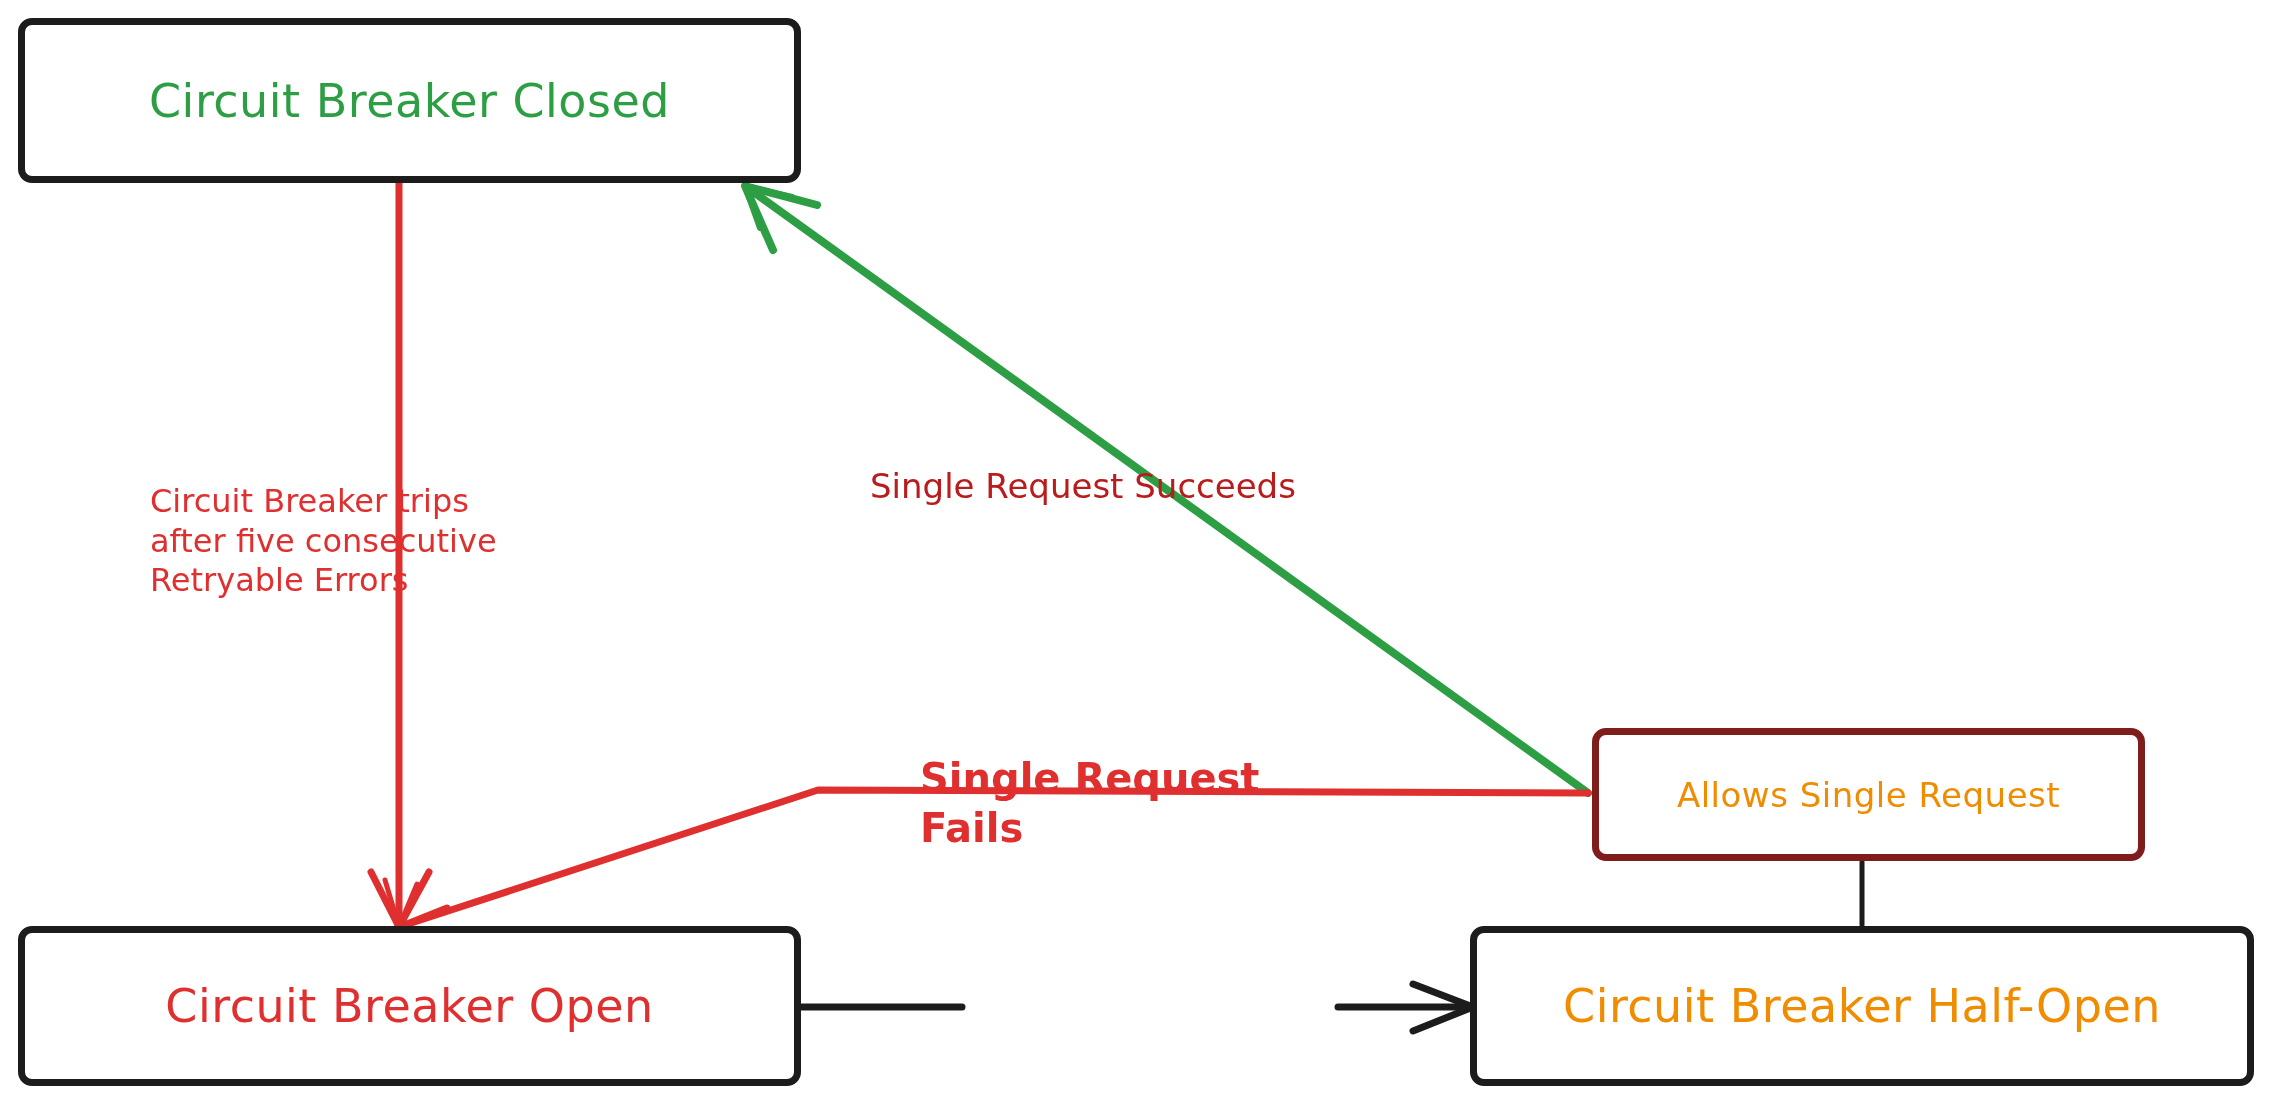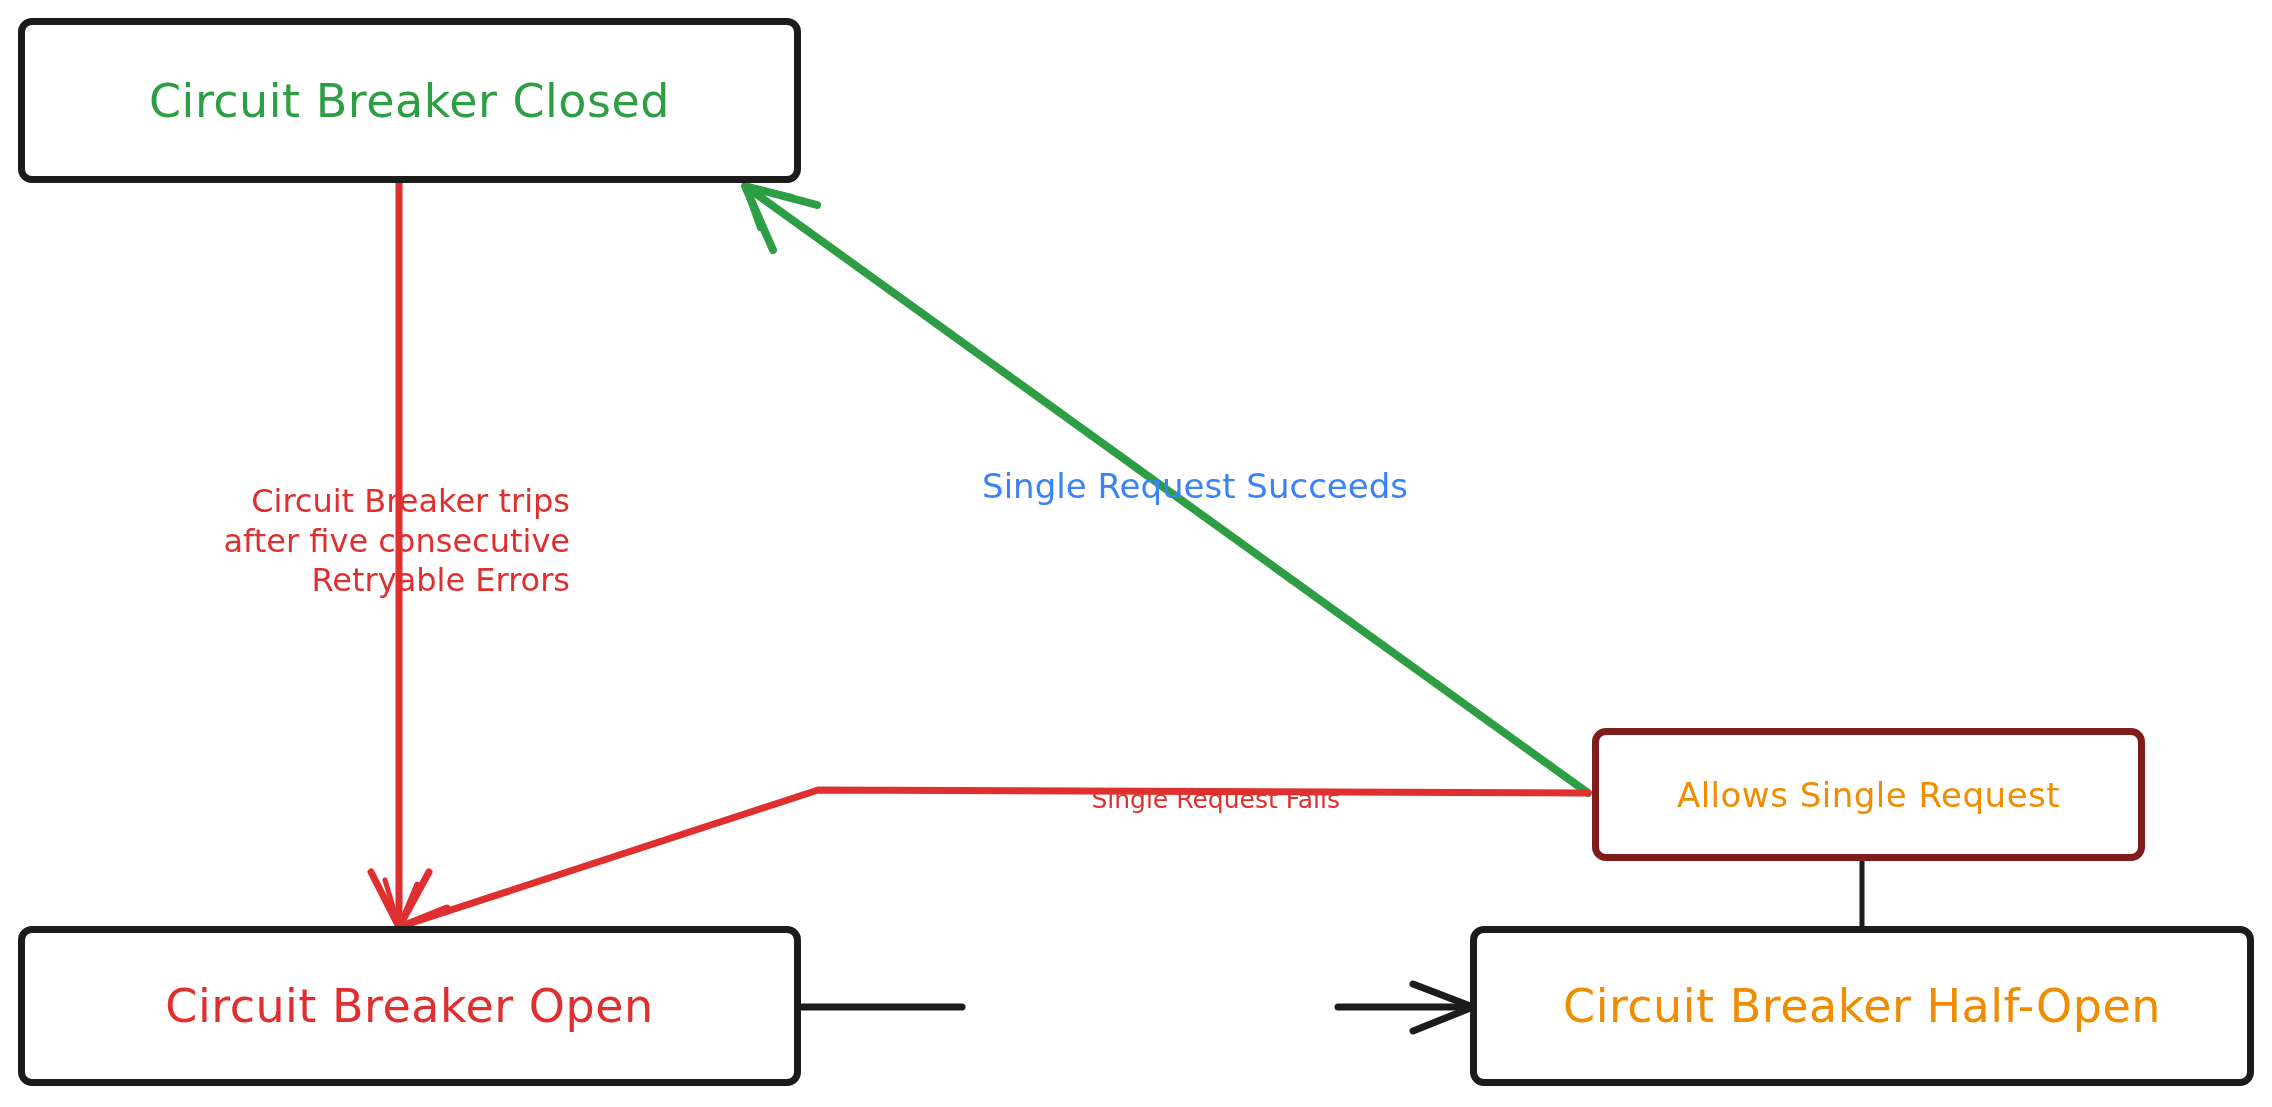--- a/index.html
+++ b/index.html
@@ -51,36 +51,36 @@
   #node-allows { left: 1592px; top: 728px; width: 553px; height: 133px; }
 
   #node-closed .node-label { color: #2e9e44; font-size: 46px; }
   #node-open   .node-label { color: #e02f2f; font-size: 46px; }
   #node-half   .node-label { color: #f08c00; font-size: 46px; }
   #node-allows .node-label { color: #f08c00; font-size: 34px; }
 
   .edge-label {
     position: absolute;
     font-family: "DejaVu Sans", sans-serif;
-    text-align: right;
+    text-align: left;
     line-height: 1.24;
     white-space: pre-line;
     background: transparent;
   }
   #label-trips {
     left: 150px; top: 482px; width: 420px;
     color: #e02f2f; font-size: 32px;
   }
   #label-succeeds {
-    left: 888px; top: 465px; width: 520px;
-    color: #3b82f6; font-size: 34px;
+    left: 870px; top: 465px; width: 520px;
+    color: #b91c1c; font-size: 34px;
   }
   #label-fails {
-    left: 920px; top: 784px; width: 420px;
-    color: #e02f2f; font-size: 25px;
+    left: 920px; top: 754px; width: 420px;
+    color: #e02f2f; font-size: 40px; font-weight: bold;
   }
   #label-delay {
     left: 945px; top: 950px; width: 440px;
     color: #1c1c1c; font-size: 32px;
   }
 </style>
 </head>
 <body>
 
 <div id="diagram-root">

